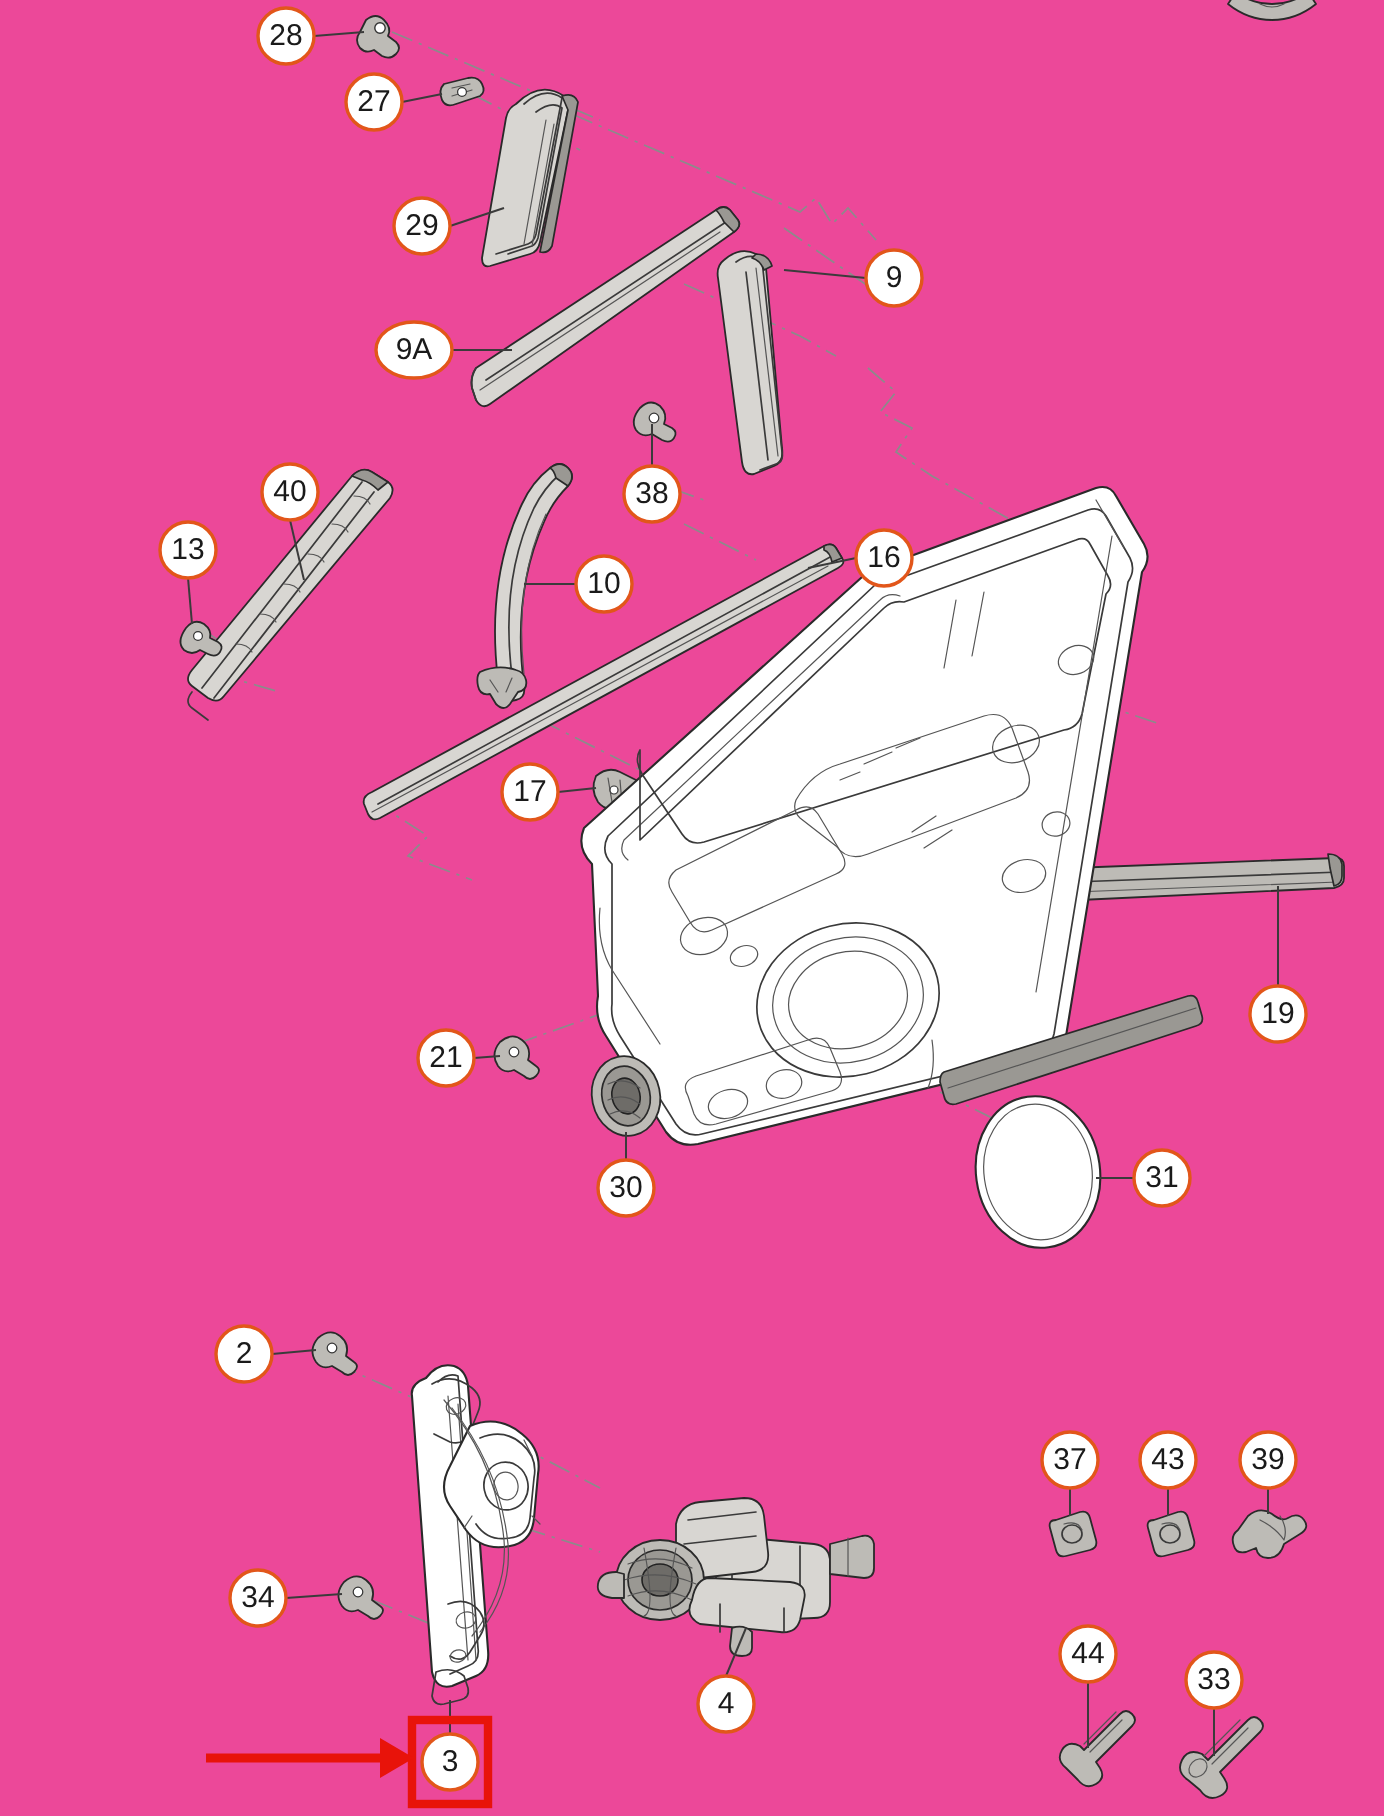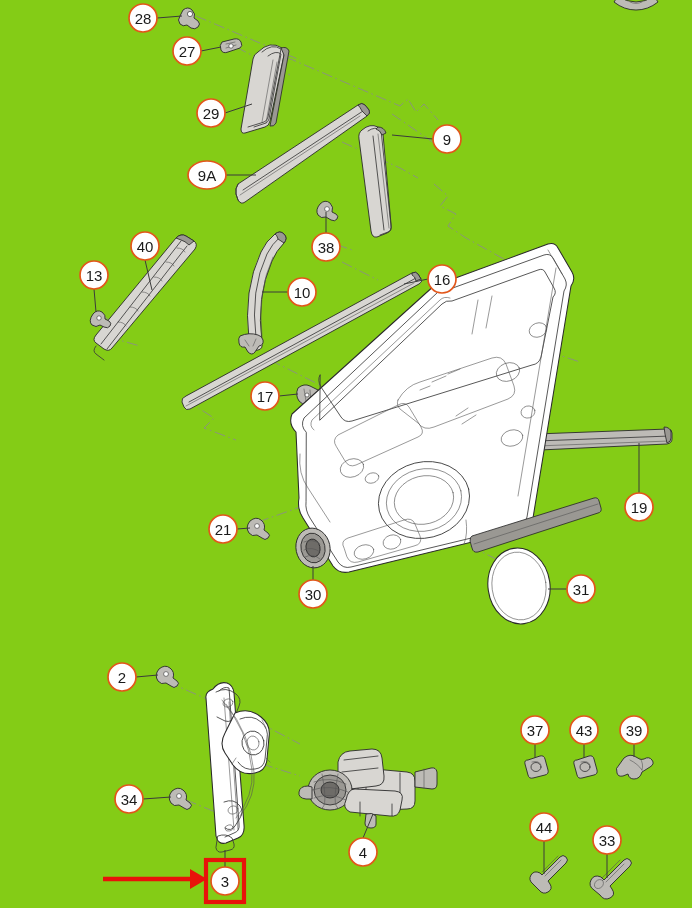--- a/index.html
+++ b/index.html
@@ -1,17 +1,17 @@
 <!DOCTYPE html>
 <html><head>
 <meta charset="utf-8">
 <style>
   html,body{margin:0;padding:0;background:#ffffff;}
   body{width:692px;height:908px;font-family:"Liberation Sans",sans-serif;overflow:hidden;}
-  #stage{position:relative;width:692px;height:908px;background:#84cc16;}
+  #stage{position:relative;width:692px;height:908px;background:#ec4899;}
   svg#diagram{position:absolute;left:0;top:0;width:692px;height:908px;display:block;}
   .part{fill:#ffffff;stroke:#2a2a2a;stroke-width:1.05;stroke-linejoin:round;stroke-linecap:round;}
   .part-thin{fill:none;stroke:#3a3a3a;stroke-width:0.85;stroke-linejoin:round;stroke-linecap:round;}
   .part-hair{fill:none;stroke:#555;stroke-width:0.6;stroke-linejoin:round;stroke-linecap:round;}
   .shade{fill:#d8d6d2;stroke:#2a2a2a;stroke-width:0.9;stroke-linejoin:round;}
   .shade2{fill:#bdbbb6;stroke:#2a2a2a;stroke-width:0.9;stroke-linejoin:round;}
   .shade3{fill:#9a9893;stroke:#2a2a2a;stroke-width:0.85;stroke-linejoin:round;}
   .dark{fill:#6e6c68;stroke:#222;stroke-width:0.8;stroke-linejoin:round;}
   .leader{fill:none;stroke:#3b3b3b;stroke-width:1.0;}
   .axis{fill:none;stroke:#8b8b8b;stroke-width:0.85;stroke-dasharray:11 3.5 1.6 3.5;}

